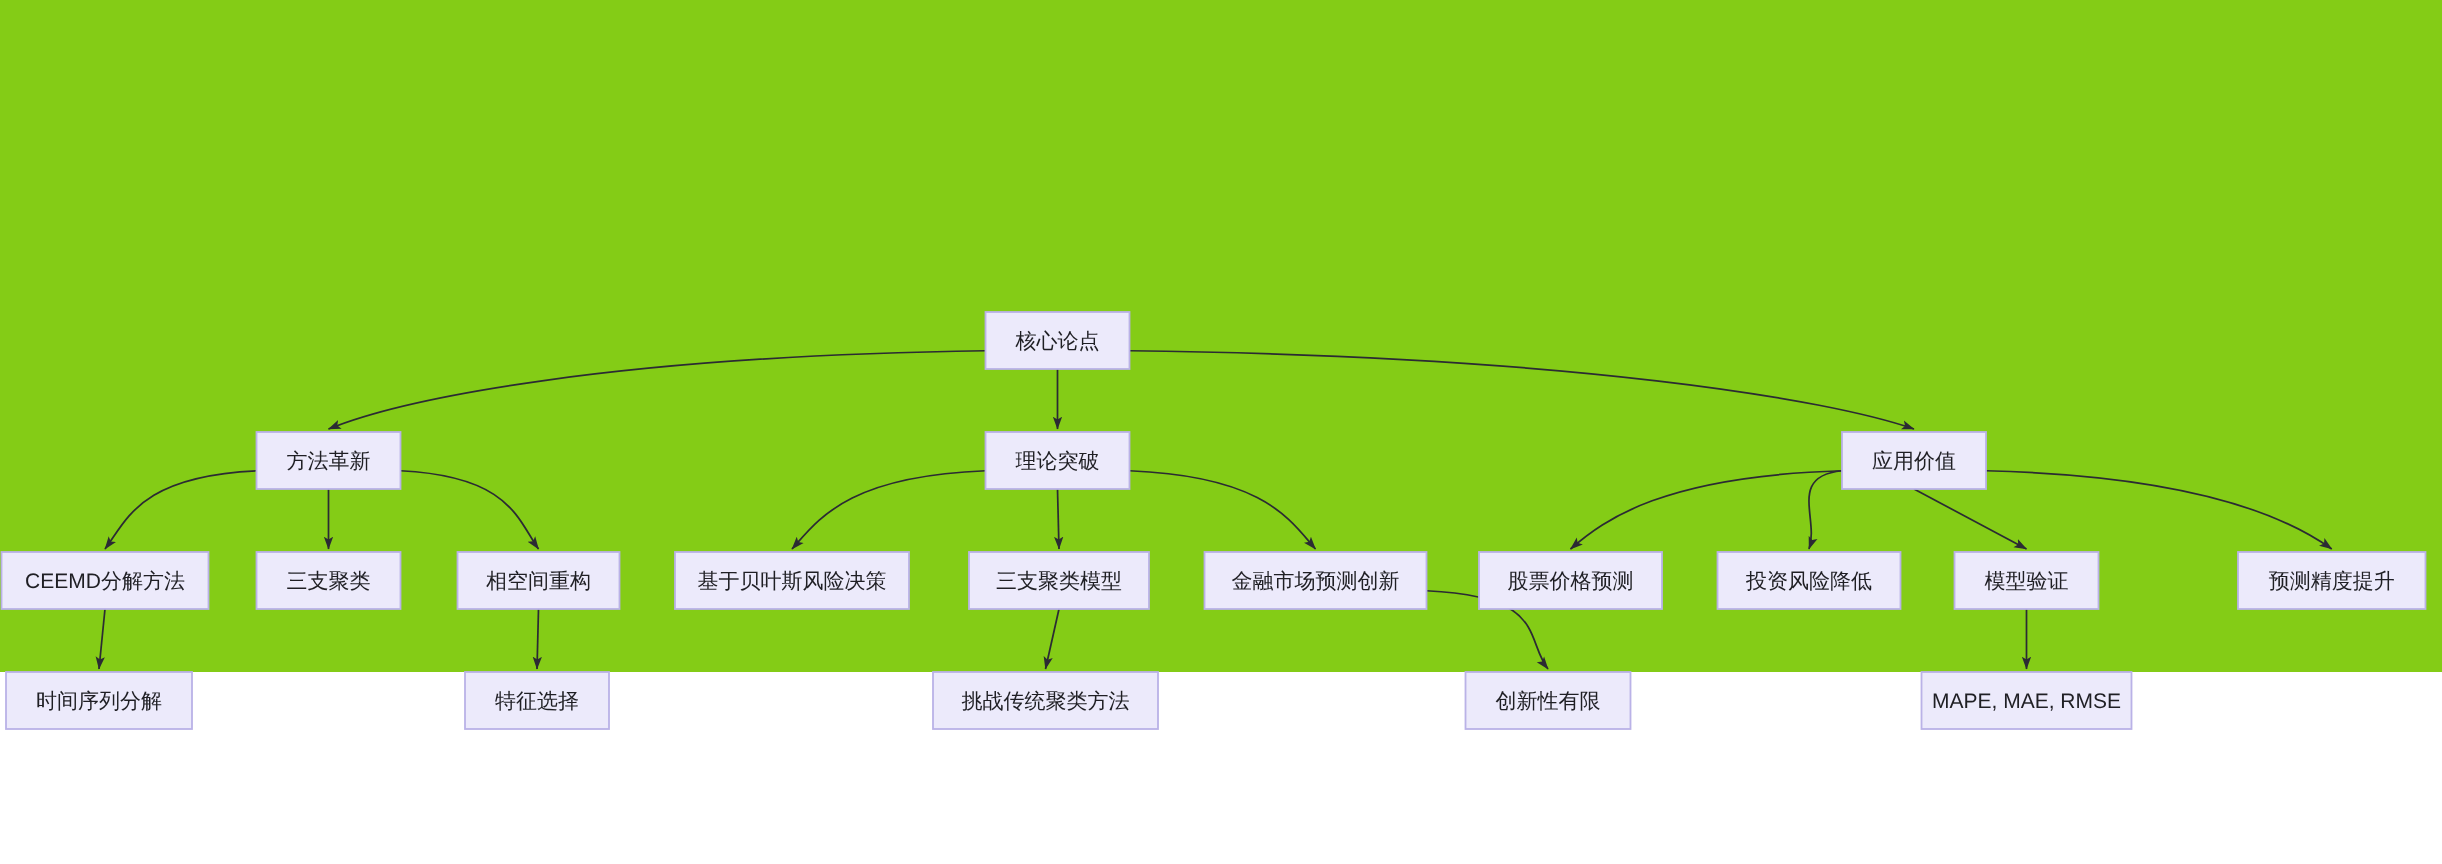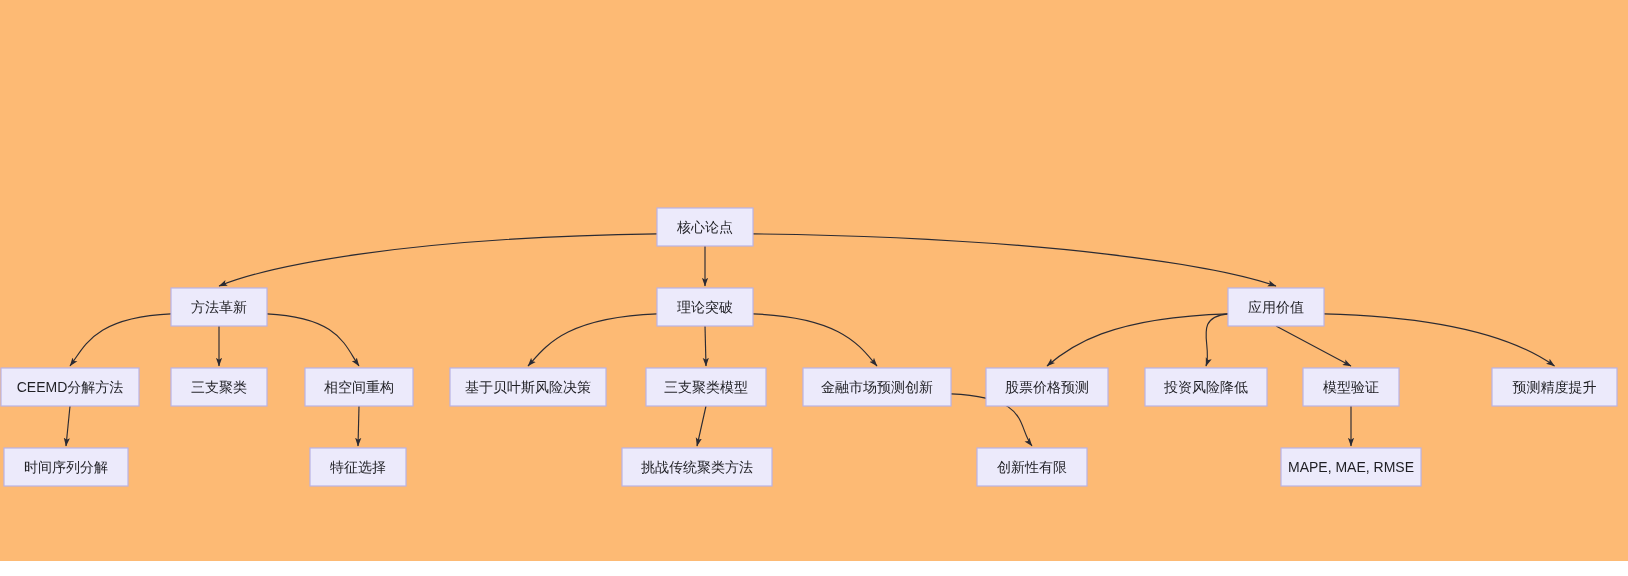--- a/index.html
+++ b/index.html
@@ -9,22 +9,22 @@
   }
   body {
     width: 1628px;
     height: 576px;
     font-family: "Liberation Sans", "DejaVu Sans", sans-serif;
     overflow: hidden;
   }
   #diagram-root {
     position: relative;
     width: 1628px;
-    height: 561px;
-    background: #fdba74;
+    height: 448px;
+    background: #84cc16;
   }
   svg#flow {
     position: absolute;
     left: 0;
     top: 0;
     width: 1628px;
     height: 576px;
     display: block;
   }
   .node-rect {

